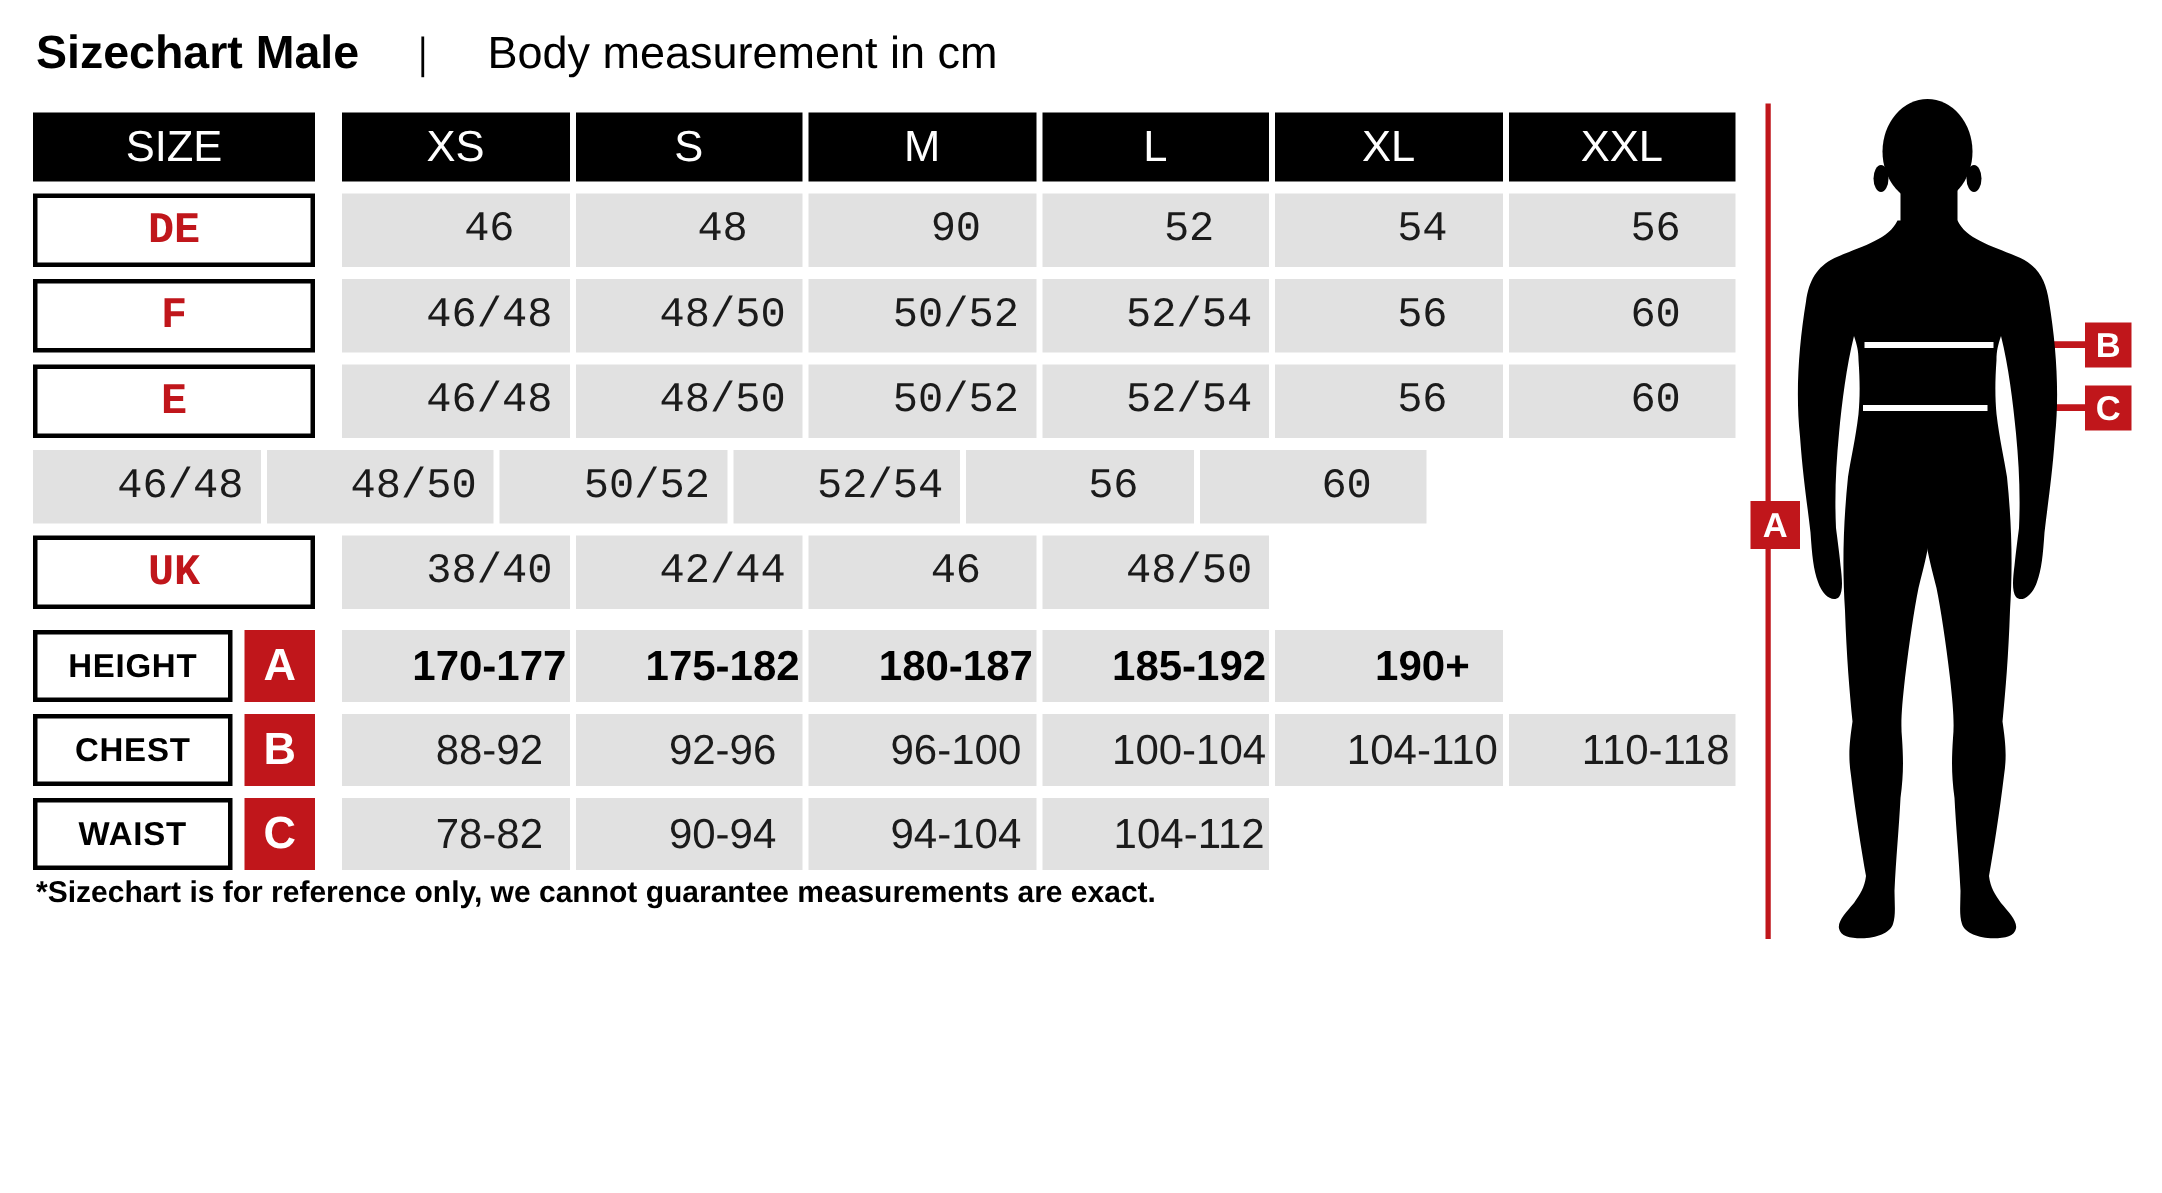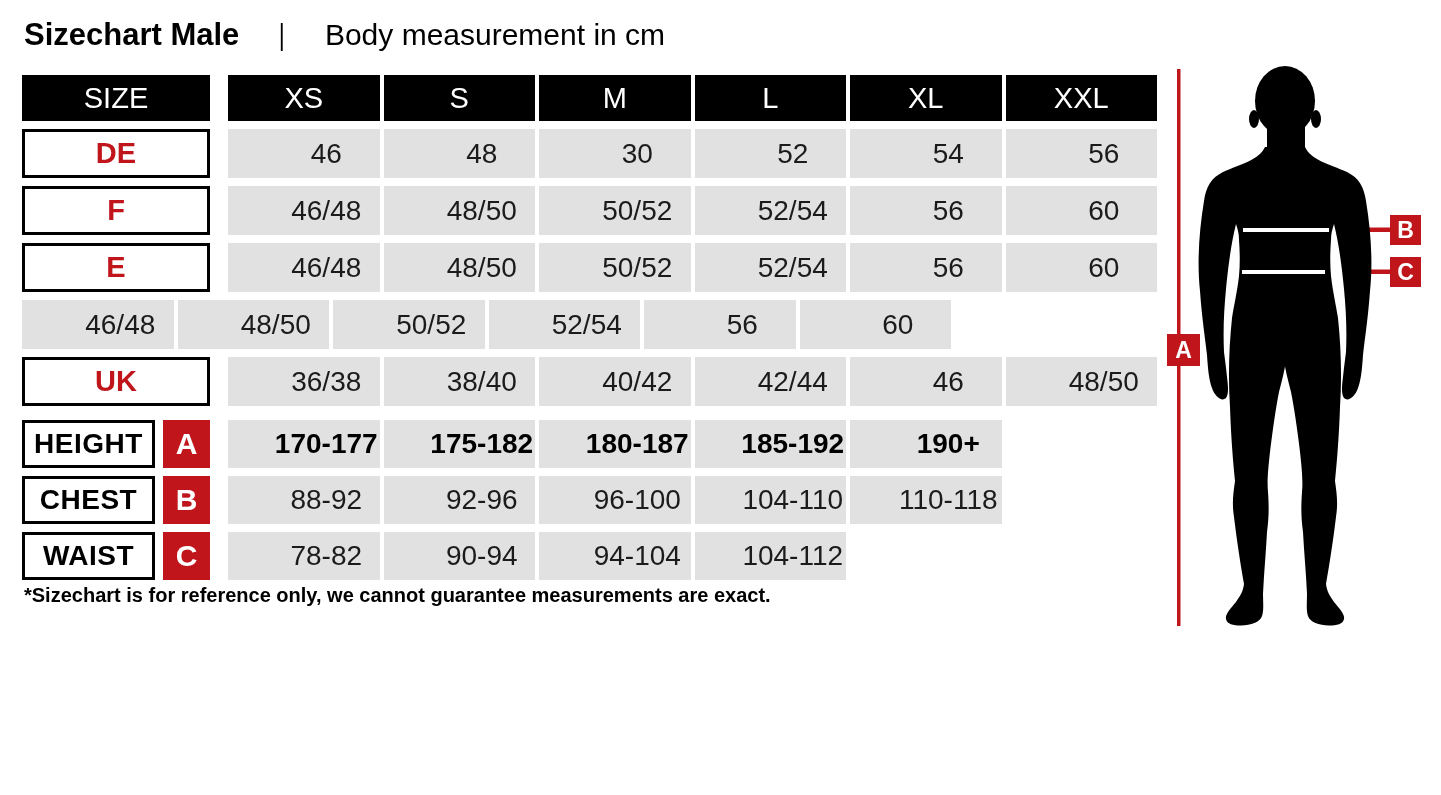--- a/index.html
+++ b/index.html
@@ -27,36 +27,36 @@
   .title-sub{font-size:30px;font-weight:normal;}
 
   #sizechart-table{position:absolute;left:22px;top:75px;width:942px;}
   .row{display:flex;gap:4px;margin-bottom:8px;}
   .cell{
     flex:0 0 151.5px;
     display:flex;align-items:center;justify-content:center;
   }
   .label-w{flex:0 0 188px;margin-right:14px;}
   .header-row{height:46px;}
-  .size-row{height:49px;}
+  .size-row{height:49px;font-family:Liberation Mono, monospace;}
   .m-row{height:48px;}
   .gap-top{margin-top:14px;}
   .black{background:var(--black);color:#fff;font-size:29px;}
   .gray{background:var(--gray);color:#1b1b1b;font-size:28px;padding-left:45px;}
   .gray.bold{font-weight:bold;color:#000;}
   .label-box{
     background:#fff;border:3px solid #000;
     color:var(--red);font-weight:bold;font-size:29px;
     display:flex;align-items:center;justify-content:center;
   }
   .m-label{display:flex;justify-content:space-between;}
   .m-box{
     flex:0 0 133px;border:3px solid #000;background:#fff;
     display:flex;align-items:center;justify-content:center;
-    font-weight:bold;font-size:28px;color:#000;letter-spacing:0.5px;
+    font-weight:bold;font-size:22px;color:#000;letter-spacing:0.5px;
   }
   .m-badge{
     flex:0 0 47px;background:var(--red);color:#fff;
     display:flex;align-items:center;justify-content:center;
     font-weight:bold;font-size:30px;
   }
   .footnote{
     position:absolute;left:24px;top:584px;
     font-size:20px;font-weight:bold;
   }
@@ -83,21 +83,21 @@
       <div class="cell black">S</div>
       <div class="cell black">M</div>
       <div class="cell black">L</div>
       <div class="cell black">XL</div>
       <div class="cell black">XXL</div>
     </div>
     <div class="row size-row">
       <div class="label-box label-w">DE</div>
       <div class="cell gray">46</div>
       <div class="cell gray">48</div>
-      <div class="cell gray">30</div>
+      <div class="cell gray">90</div>
       <div class="cell gray">52</div>
       <div class="cell gray">54</div>
       <div class="cell gray">56</div>
     </div>
     <div class="row size-row">
       <div class="label-box label-w">F</div>
       <div class="cell gray">46/48</div>
       <div class="cell gray">48/50</div>
       <div class="cell gray">50/52</div>
       <div class="cell gray">52/54</div>
@@ -116,23 +116,21 @@
     <div class="row size-row">
       <div class="cell gray">46/48</div>
       <div class="cell gray">48/50</div>
       <div class="cell gray">50/52</div>
       <div class="cell gray">52/54</div>
       <div class="cell gray">56</div>
       <div class="cell gray">60</div>
     </div>
     <div class="row size-row">
       <div class="label-box label-w">UK</div>
-      <div class="cell gray">36/38</div>
       <div class="cell gray">38/40</div>
-      <div class="cell gray">40/42</div>
       <div class="cell gray">42/44</div>
       <div class="cell gray">46</div>
       <div class="cell gray">48/50</div>
     </div>
     <div class="row m-row gap-top">
       <div class="m-label label-w">
         <div class="m-box">HEIGHT</div>
         <div class="m-badge">A</div>
       </div>
       <div class="cell gray bold">170-177</div>
@@ -142,20 +140,21 @@
       <div class="cell gray bold">190+</div>
     </div>
     <div class="row m-row">
       <div class="m-label label-w">
         <div class="m-box">CHEST</div>
         <div class="m-badge">B</div>
       </div>
       <div class="cell gray">88-92</div>
       <div class="cell gray">92-96</div>
       <div class="cell gray">96-100</div>
+      <div class="cell gray">100-104</div>
       <div class="cell gray">104-110</div>
       <div class="cell gray">110-118</div>
     </div>
     <div class="row m-row">
       <div class="m-label label-w">
         <div class="m-box">WAIST</div>
         <div class="m-badge">C</div>
       </div>
       <div class="cell gray">78-82</div>
       <div class="cell gray">90-94</div>

